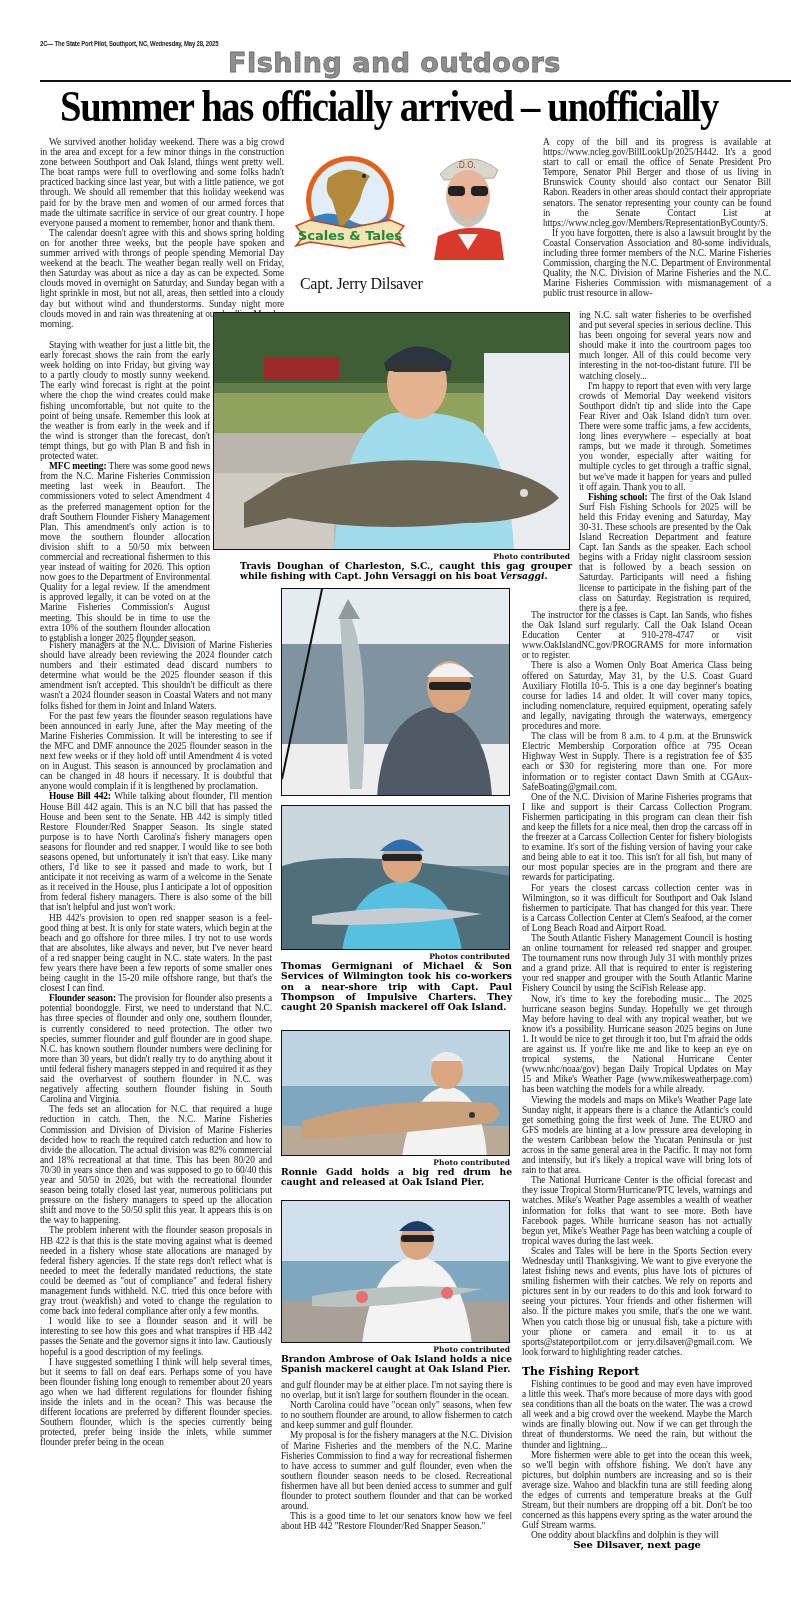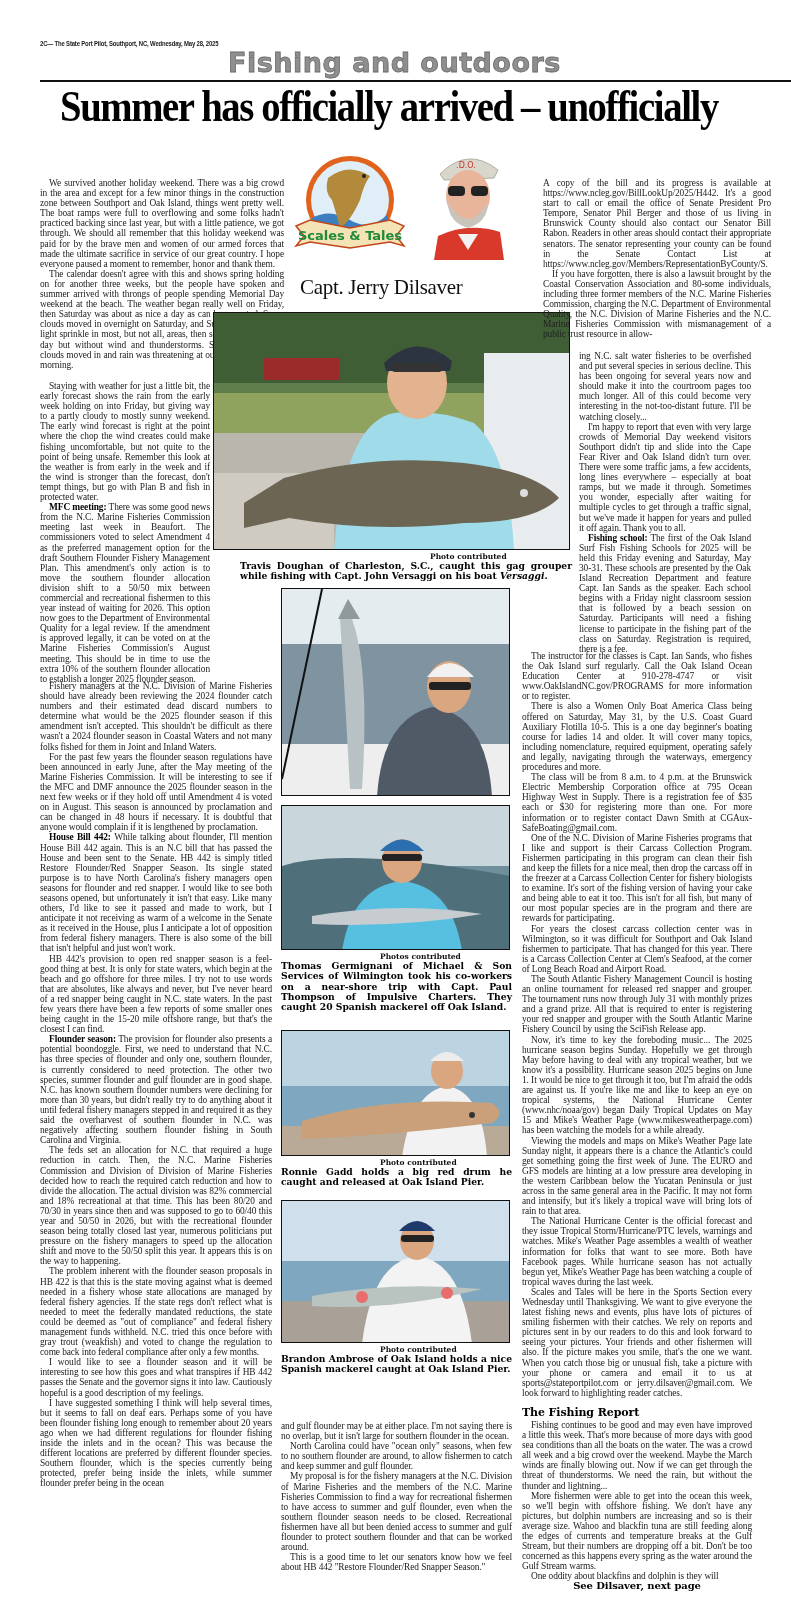--- a/index.html
+++ b/index.html
@@ -2,29 +2,29 @@
 <html><head>
 <meta charset="utf-8">
 <style>
   * { box-sizing: border-box; margin: 0; padding: 0; }
   html, body { width: 791px; height: 1620px; background: #ffffff; overflow: hidden; }
   body { position: relative; font-family: "DejaVu Serif", serif; color: #1a1a1a; }
   .folio { position: absolute; left: 40px; top: 40px; font-family: "Liberation Sans", sans-serif; font-size: 7px; font-weight: bold; letter-spacing: -0.2px; transform: scaleX(0.85); transform-origin: left; }
   .section-head { position: absolute; left: 228px; top: 48px; font-family: "DejaVu Sans", sans-serif; font-weight: bold; font-size: 27px; color: #8f8f8f; letter-spacing: 0.5px; -webkit-text-stroke: 0.8px #6a6a6a; line-height: 30px; text-align: right; }
   .rule { position: absolute; left: 40px; top: 80px; width: 751px; height: 2px; background: #111; }
   .headline { position: absolute; left: 60px; top: 83px; width: 700px; font-family: "Liberation Serif", serif; font-weight: bold; font-size: 45px; line-height: 46px; letter-spacing: -1.6px; transform: scaleX(0.86); transform-origin: left; white-space: nowrap; color: #000; }
-  .col { position: absolute; font-family: "Liberation Serif", serif; font-size: 9.4px; line-height: 10.1px; text-align: justify; color: #222; letter-spacing: -0.1px; margin-top: 41px; }
+  .col { position: absolute; font-family: "Liberation Serif", serif; font-size: 9.4px; line-height: 10.1px; text-align: justify; color: #222; letter-spacing: -0.1px; }
   .col p { text-indent: 9px; }
   .col p.noindent { text-indent: 0; }
   .col b { font-weight: bold; color: #000; }
   .logo { position: absolute; left: 290px; top: 148px; width: 120px; height: 115px; }
   .portrait { position: absolute; left: 428px; top: 140px; width: 80px; height: 120px; }
-  .byline { position: absolute; left: 300px; top: 275px; font-family: "Liberation Serif", serif; font-size: 21px; color: #111; letter-spacing: -0.3px; }
+  .byline { position: absolute; left: 300px; top: 275px; font-family: "Liberation Serif", serif; font-size: 16px; color: #111; letter-spacing: -0.3px; }
   .photo { position: absolute; border: 1.5px solid #111; overflow: hidden; }
-  .credit { position: absolute; font-family: "DejaVu Serif", serif; font-weight: bold; font-size: 7.5px; text-align: left; color: #111; }
+  .credit { position: absolute; font-family: "DejaVu Serif", serif; font-weight: bold; font-size: 7.5px; text-align: right; color: #111; }
   .caption { position: absolute; font-family: "DejaVu Serif", serif; font-weight: bold; font-size: 9.2px; line-height: 10.3px; color: #000; text-align: justify; }
   .subhead { font-family: "DejaVu Serif", serif; font-weight: bold; font-size: 11px; line-height: 14px; color: #000; margin-top: 8px; }
   .jump { font-family: "DejaVu Serif", serif; font-weight: bold; font-size: 10px; text-align: center; color: #000; }
   svg { display: block; }
 </style>
 </head>
 <body>
 
 <div class="folio">2C— The State Port Pilot, Southport, NC, Wednesday, May 28, 2025</div>
 <div class="section-head">Fishing and outdoors</div>

